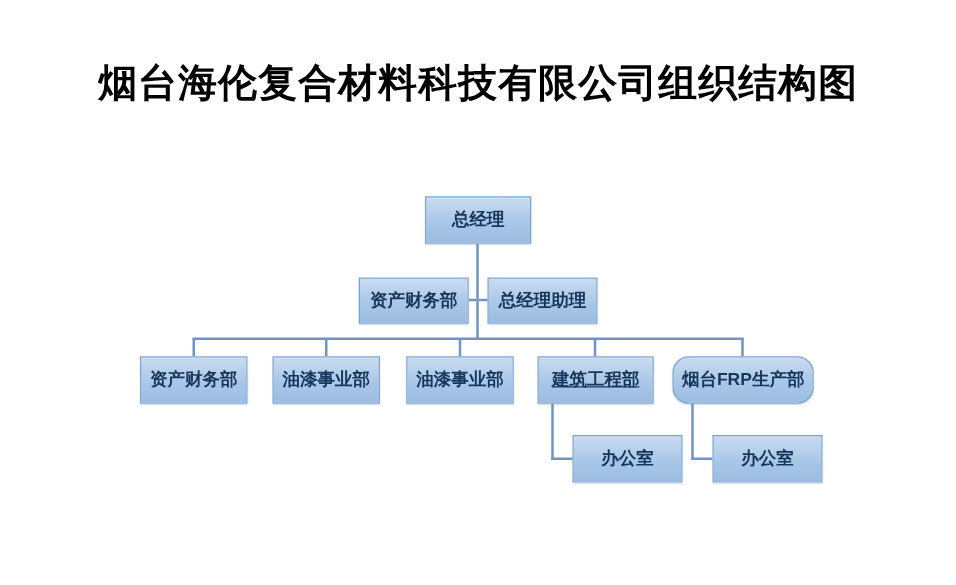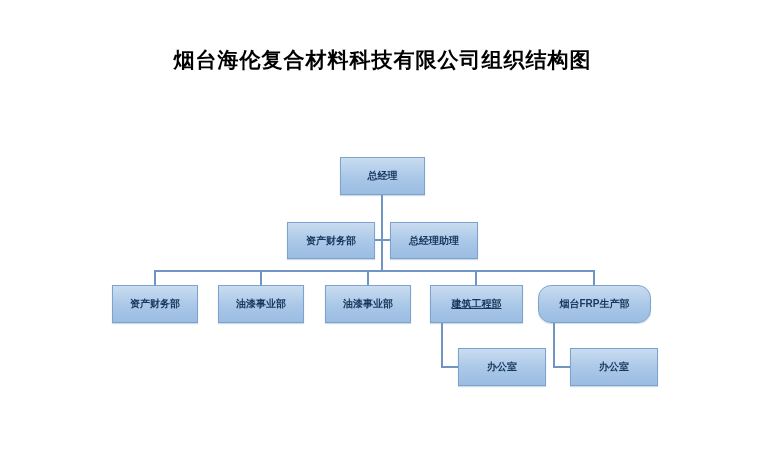--- a/index.html
+++ b/index.html
@@ -14,35 +14,35 @@
     height: 468px;
     background: #ffffff;
     overflow: hidden;
   }
   #title {
     position: absolute;
     top: 46px;
     left: 0;
     width: 765px;
     text-align: center;
-    font-size: 21px;
+    font-size: 31px;
     font-weight: bold;
     color: #000000;
     letter-spacing: 1px;
     white-space: nowrap;
   }
   .node {
     position: absolute;
     box-sizing: border-box;
     background: linear-gradient(to bottom, #c9dcf0 0%, #a9c7e7 55%, #9bbde2 100%);
     border: 1px solid #7ca3cd;
     display: flex;
     align-items: center;
     justify-content: center;
-    font-size: 10px;
+    font-size: 14px;
     font-weight: bold;
     color: #16365c;
     white-space: nowrap;
     box-shadow: 0 1px 1px rgba(120,150,185,0.35);
   }
   .line {
     position: absolute;
     background: #7195c3;
   }
 

